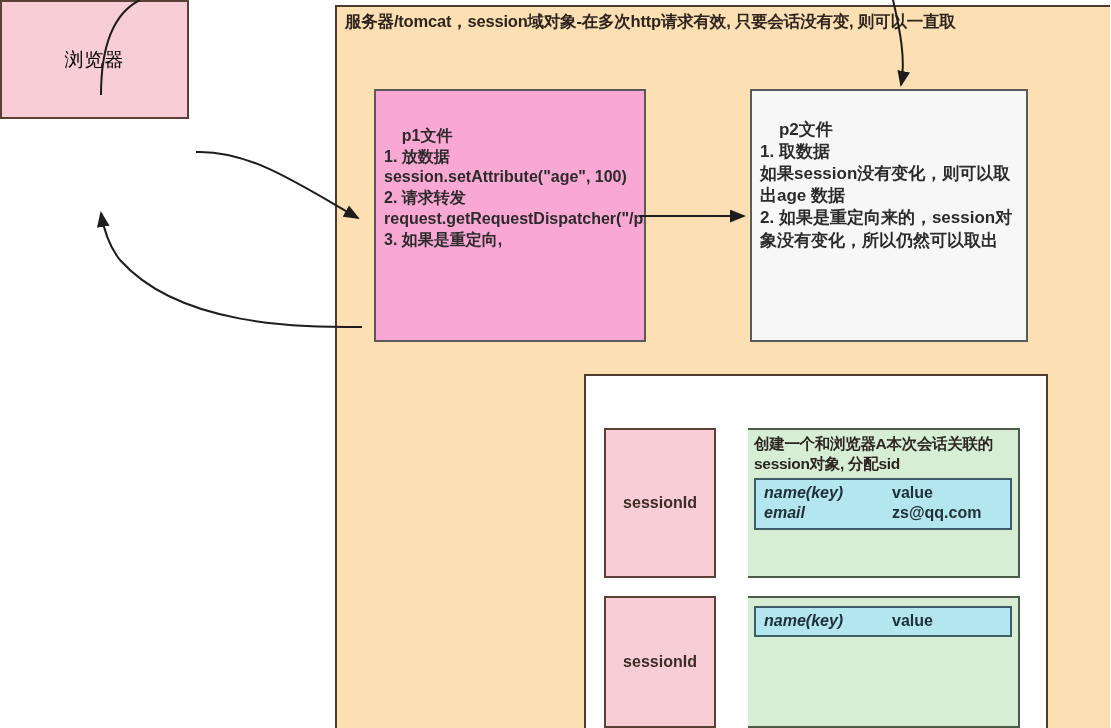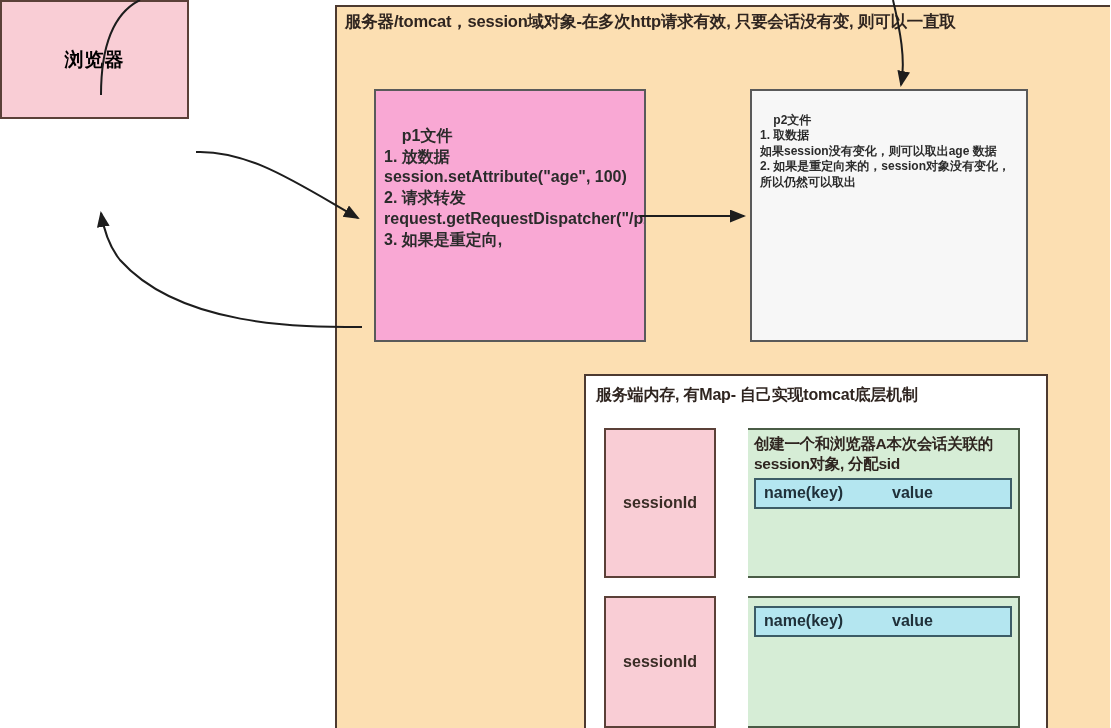--- a/index.html
+++ b/index.html
@@ -35,21 +35,20 @@
     top: 95px;
     width: 185px;
     height: 115px;
     background: #f9cdd5;
     border: 2px solid #5b4038;
     display: flex;
     align-items: center;
     justify-content: center;
     font-size: 19px;
     letter-spacing: 1px;
-    font-weight: bold;
   }
 
   
   #server-panel {
     left: 335px;
     top: 5px;
     width: 775px;
     height: 723px;
     background: #fcdfb2;
     border: 2px solid #4d3a30;
@@ -83,21 +82,21 @@
     line-height: 1.3;
   }
   #p2-box {
     left: 750px;
     top: 89px;
     width: 278px;
     height: 253px;
     background: #f7f7f7;
     border: 2px solid #5a5a5a;
     padding: 6px 10px 4px 8px;
-    font-size: 12px;
+    font-size: 17px;
     overflow: hidden;
     color: #2b2b2b;
     line-height: 1.3;
   }
 
   
   #memory-box {
     left: 584px;
     top: 374px;
     width: 464px;
@@ -163,21 +162,21 @@
     box-sizing: border-box;
     padding: 3px 6px 4px 8px;
   }
   .kv-row {
     display: flex;
     font-size: 16px;
     font-weight: bold;
     color: #20313a;
     line-height: 1.28;
   }
-  .kv-key { width: 128px; flex: none; }
+  .kv-key { width: 128px; flex: none; font-style: italic; }
   .kv-val { flex: 1; }
 
   
   #arrows {
     position: absolute;
     left: 0; top: 0;
     width: 1111px;
     height: 728px;
     pointer-events: none;
   }
@@ -204,33 +203,36 @@
   </div>
 
   <div id="p2-box" class="box">
     <span>p2文件
 1. 取数据
 如果session没有变化，则可以取出age 数据
 2. 如果是重定向来的，session对象没有变化，所以仍然可以取出</span>
   </div>
 
   <div id="memory-box" class="box"></div>
-  <div id="memory-title">服务端内存, 有Map- 自己实现tomcat底层机制</div>
 
   <div id="session-row-1" class="session-row">
     <div class="session-id-cell">
       <span>sessionId</span>
     </div>
     <div class="session-detail-cell">
       <div class="session-desc">创建一个和浏览器A本次会话关联的session对象, 分配sid</div>
       <div class="kv-table">
         <div class="kv-row">
           <span class="kv-key">name(key)</span>
           <span class="kv-val">value</span>
         </div>
+        <div class="kv-row">
+          <span class="kv-key">email</span>
+          <span class="kv-val">zs@qq.com</span>
+        </div>
       </div>
     </div>
   </div>
 
   <div id="session-row-2" class="session-row">
     <div class="session-id-cell">
       <span>sessionId</span>
     </div>
     <div class="session-detail-cell">
       <div class="kv-table">

